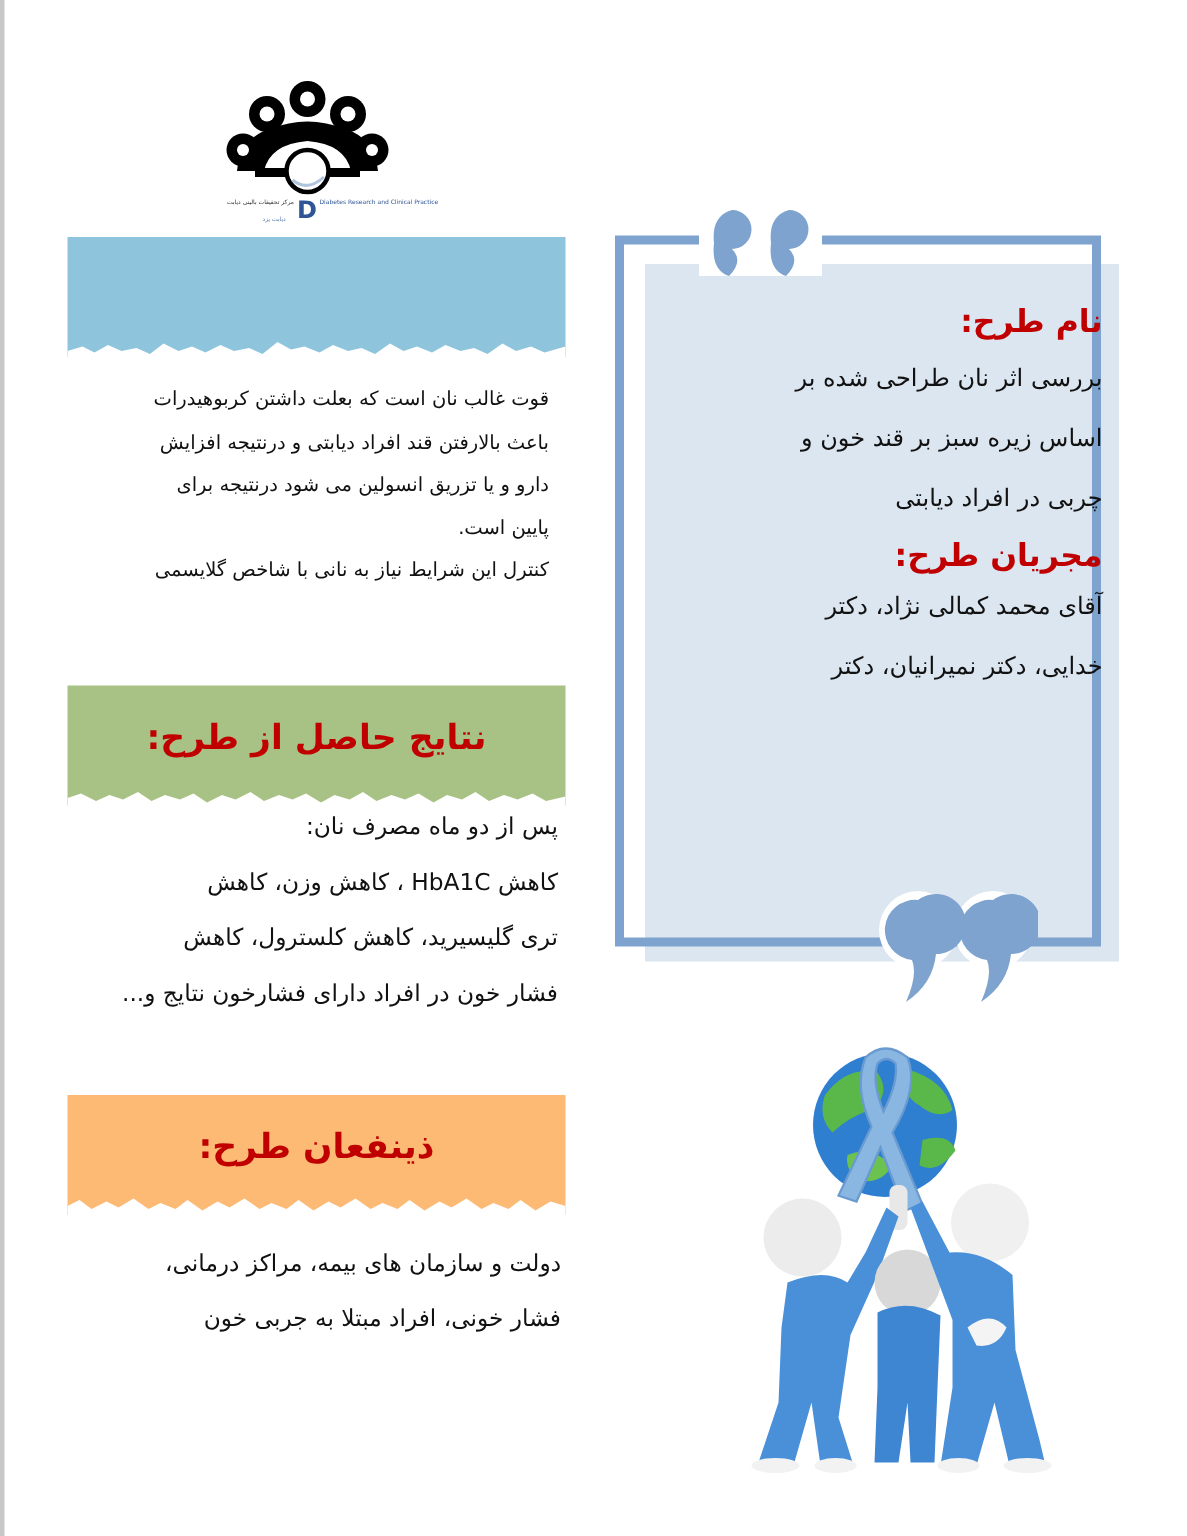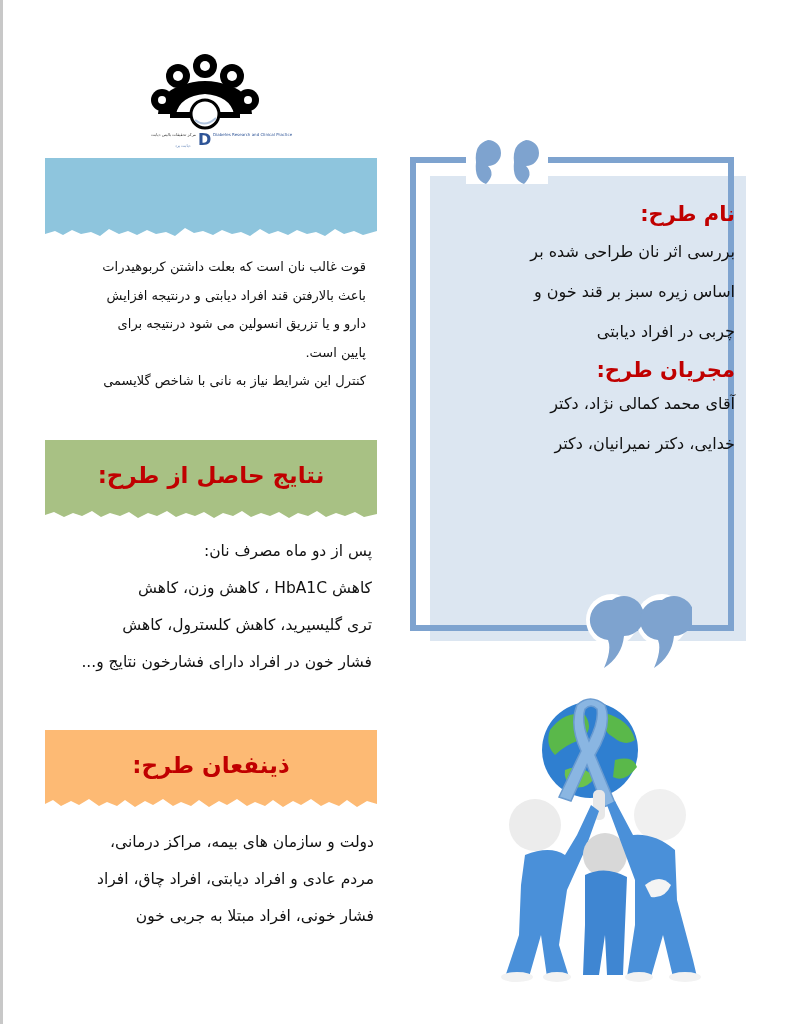--- a/index.html
+++ b/index.html
@@ -21,21 +21,21 @@
   .banner {
     position: absolute; left: 45px; width: 332px; height: 80px;
     display: flex; align-items: center; justify-content: center;
   }
   .banner .torn { position: absolute; left: 0; bottom: -2px; width: 100%; height: 18px; }
   .banner-title {
     position: relative; direction: rtl; font-family: "DejaVu Sans", sans-serif;
     font-weight: bold; font-size: 23px; color: #c00000; margin-top: -10px;
   }
   .b1 { top: 158px; background: #8ec5dd; }
-  .b2 { top: 440px; background: #a8c184; }
+  .b2 { top: 457px; background: #a8c184; }
   .b3 { top: 730px; background: #fdba74; }
 
   .para {
     position: absolute; direction: rtl; text-align: right; color: #111;
     font-family: "DejaVu Sans", sans-serif;
   }
   .p1 { left: 48px; top: 253px; width: 318px; font-size: 13px; line-height: 28.5px; }
   .p2 { left: 52px; top: 533px; width: 320px; font-size: 15.5px; line-height: 37px; }
   .p3 { left: 40px; top: 824px; width: 334px; font-size: 15.5px; line-height: 37px; }
   .p2 .line, .p1 .line, .p3 .line { display: block; white-space: nowrap; }
@@ -115,21 +115,20 @@
 </div>
 
 <div class="banner b3">
   <div class="banner-title">ذینفعان طرح:</div>
   <svg class="torn" viewBox="0 0 332 18" preserveAspectRatio="none">
     <path d="M0 10 L8 6 L16 12 L26 7 L34 11 L44 5 L54 12 L62 8 L72 12 L80 6 L90 13 L100 7 L108 11 L118 5 L128 12 L136 8 L146 12 L154 6 L164 13 L174 7 L182 11 L192 5 L202 12 L210 8 L220 12 L228 6 L238 13 L248 7 L256 11 L266 5 L276 12 L284 8 L294 12 L302 6 L312 13 L322 7 L332 10 L332 18 L0 18 Z" fill="#fff"></path>
   </svg>
 </div>
 <div class="para p3">
   <span class="line">دولت و سازمان های بیمه، مراکز درمانی،</span>
-  <span class="line">مردم عادی و افراد دیابتی، افراد چاق، افراد</span>
   <span class="line">فشار خونی، افراد مبتلا به جربی خون</span>
 </div>
 
 <div class="q-fill"></div>
 <div class="q-frame"></div>
 
 <svg class="q-mark q-open" viewBox="0 0 82 56">
   <rect x="0" y="24" width="82" height="32" fill="#fff"></rect>
   <circle cx="22" cy="36" r="17" fill="#fff"></circle>
   <circle cx="60" cy="36" r="17" fill="#fff"></circle>

